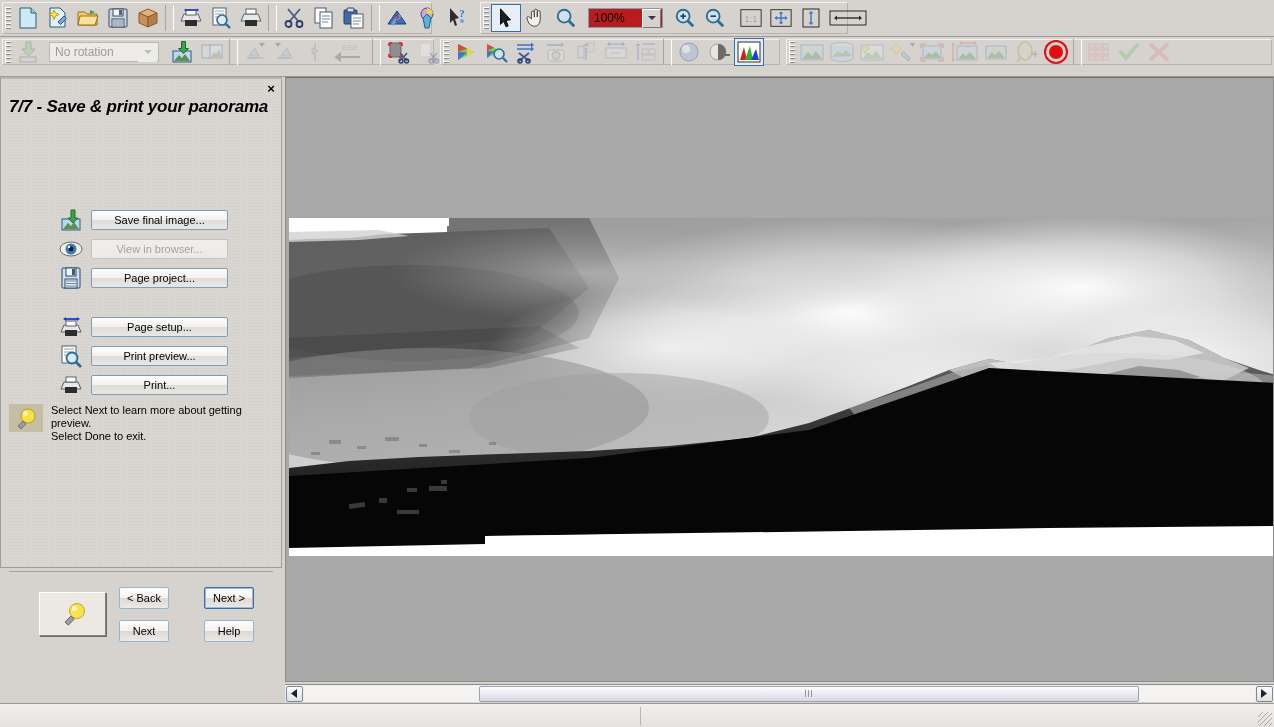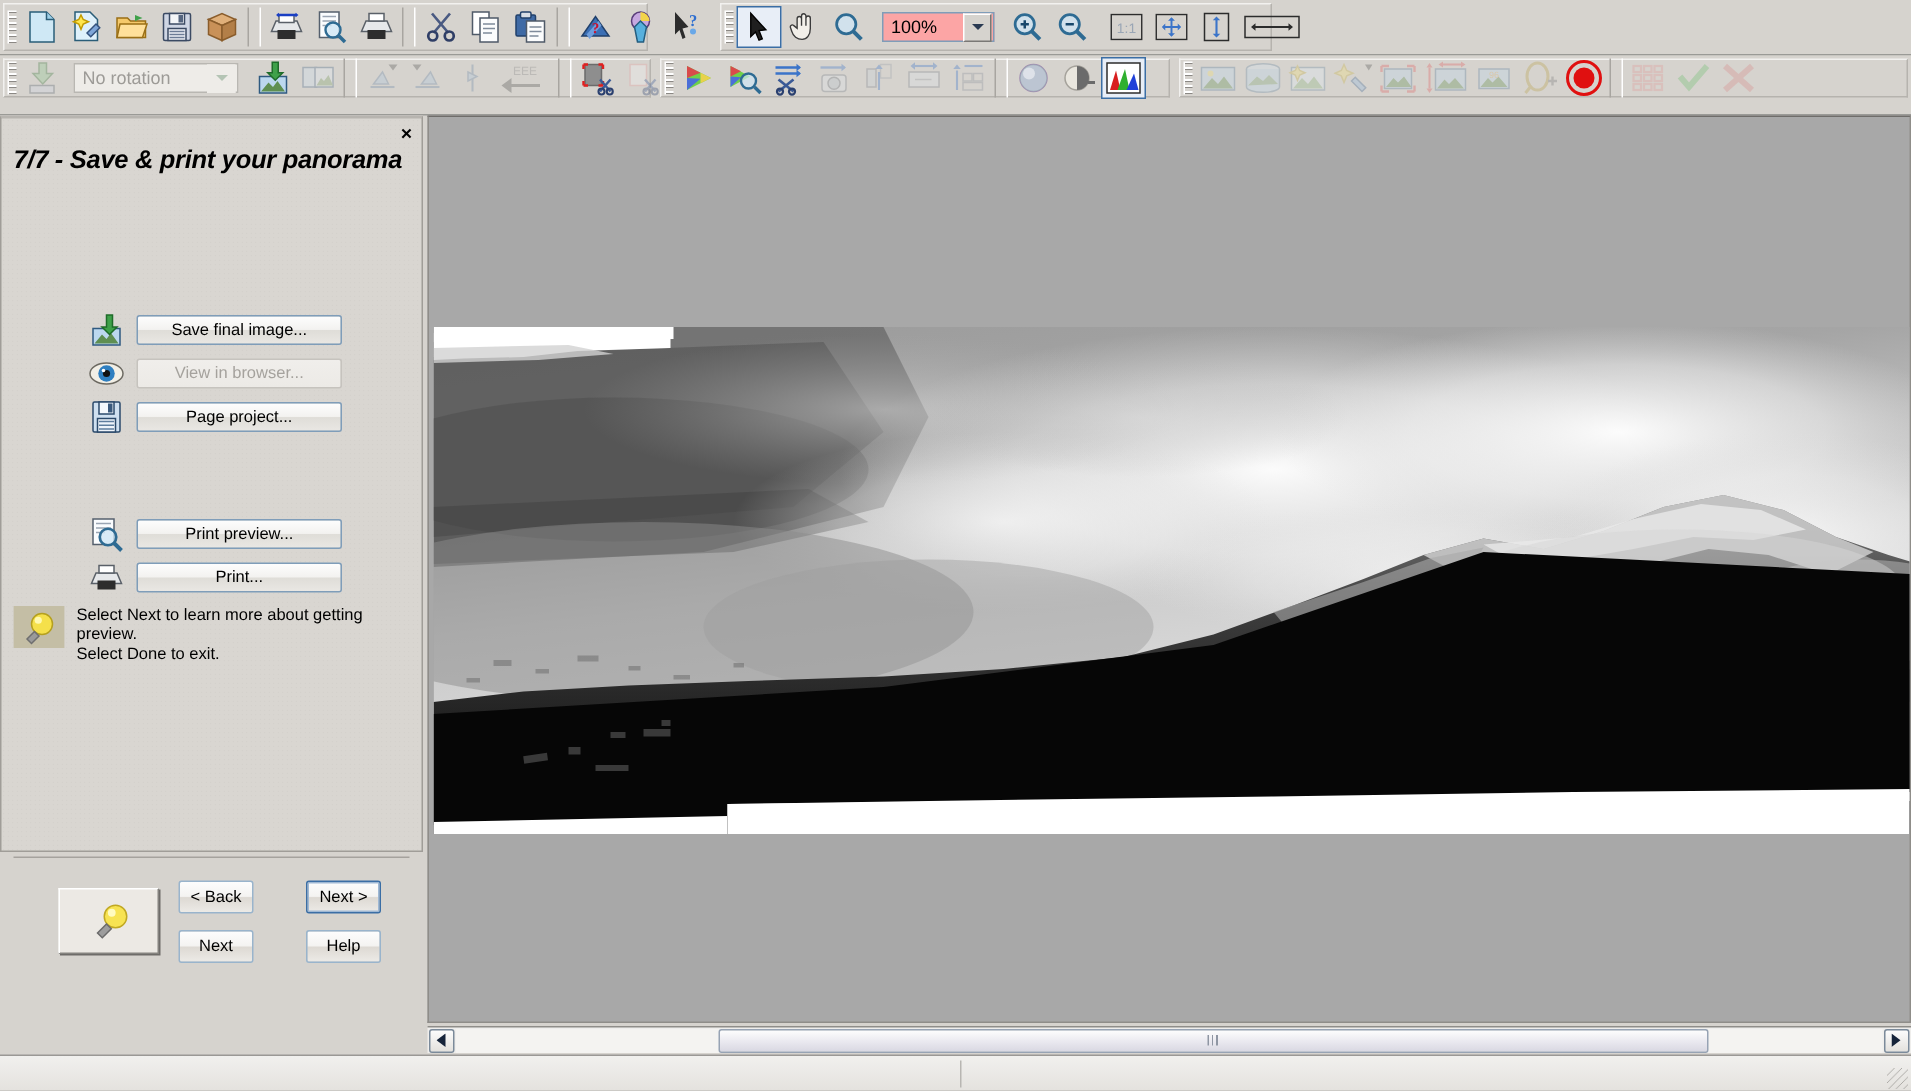--- a/index.html
+++ b/index.html
@@ -33,21 +33,21 @@
     flex:0 0 auto;border:1px solid transparent;box-sizing:border-box;cursor:default;
   }
   .tbtn.sel{border:1px solid #3b6ea5;background:#e8eef7;}
   .tbtn svg{display:block;}
   .tbsep{width:7px;height:26px;flex:0 0 auto;
     border-left:1px solid #a8a5a0;border-right:1px solid #ffffff;margin:0 2px;}
   .disabled{opacity:.33;}
 
   
   .combo{
-    height:20px;border:1px solid #7f9db9;background:#fca5a5;display:flex;align-items:center;
+    height:20px;border:1px solid #7f9db9;background:#b91c1c;display:flex;align-items:center;
     box-sizing:border-box;font-size:12px;color:#000;padding-left:5px;flex:0 0 auto;
   }
   .combo .cval{flex:1 1 auto;}
   .combo .carrow{
     width:17px;height:17px;margin:0 1px 0 0;background:#d6d3ce;
     border:1px solid #fff;border-right-color:#7a7875;border-bottom-color:#7a7875;
     display:flex;align-items:center;justify-content:center;
   }
   .combo.dis{border-color:#b9b7b2;background:#eeece8;color:#9d9b97;}
   .combo.dis .carrow{background:#eeece8;border-color:#eeece8;}
@@ -657,20 +657,32 @@
             <rect x="4" y="2" width="18" height="20" rx="1" fill="#cfe0f0" stroke="#2b4a6b"></rect>
             <rect x="8" y="2" width="10" height="8" fill="#f4f8fc" stroke="#2b4a6b"></rect>
             <rect x="14" y="3" width="3" height="6" fill="#3b5a7d"></rect>
             <rect x="7" y="13" width="12" height="9" fill="#eef4fa" stroke="#2b4a6b"></rect>
             <path d="M8 15h10M8 17.5h10M8 20h10" stroke="#5f7e9e"></path>
           </svg>
       </span>
       <div class="wbtn">Page project...</div>
     </div>
 
+    <div class="act-row" style="top:235px;">
+      <span class="act-icon">
+        <svg width="26" height="24" viewBox="0 0 26 24">
+            <path d="M6 10h14l3 7H3z" fill="#e6e8ea" stroke="#5a6068"></path>
+            <rect x="8" y="6" width="10" height="5" fill="#fff" stroke="#5a6068"></rect>
+            <rect x="7" y="15" width="12" height="6" fill="#2d2d2d"></rect>
+            <path d="M7 4h13" stroke="#1a3fc4" stroke-width="1.8"></path>
+            <path d="M5 4l3-2v4zM22 4l-3-2v4z" fill="#1a3fc4"></path>
+          </svg>
+      </span>
+      <div class="wbtn">Page setup...</div>
+    </div>
 
     <div class="act-row" style="top:293px;">
       <span class="act-icon">
         <svg width="26" height="24" viewBox="0 0 26 24">
             <path d="M6 9h14l3 7H3z" fill="#e6e8ea" stroke="#5a6068"></path>
             <rect x="8" y="4" width="10" height="5" fill="#fff" stroke="#5a6068"></rect>
             <rect x="7" y="14" width="12" height="6" fill="#2d2d2d"></rect>
           </svg>
       </span>
       <div class="wbtn">Print...</div>

